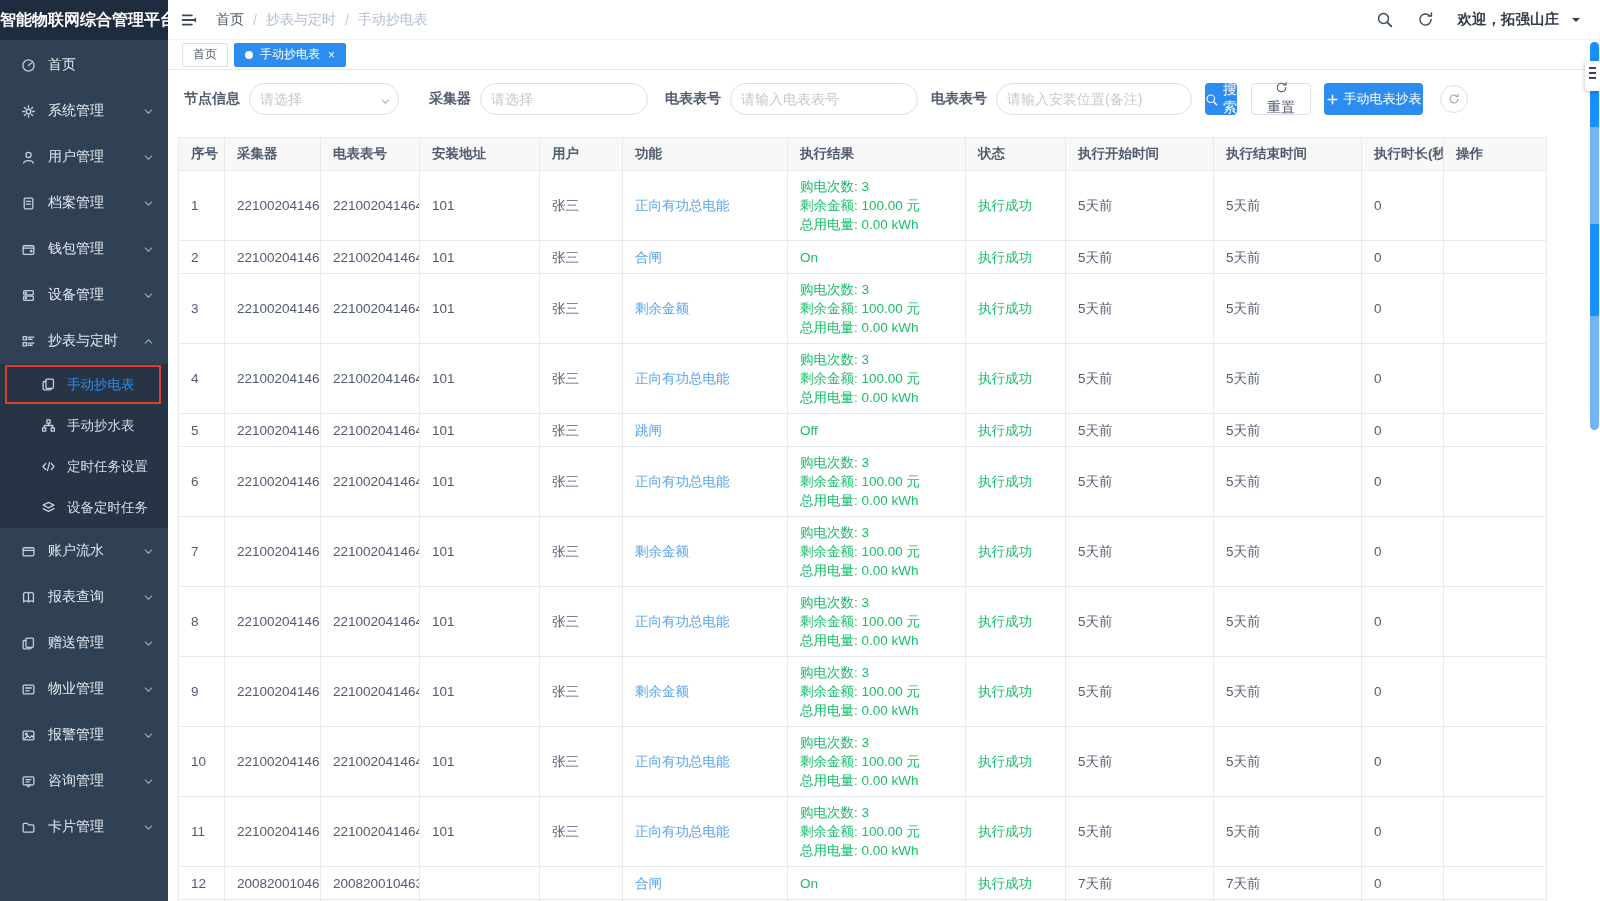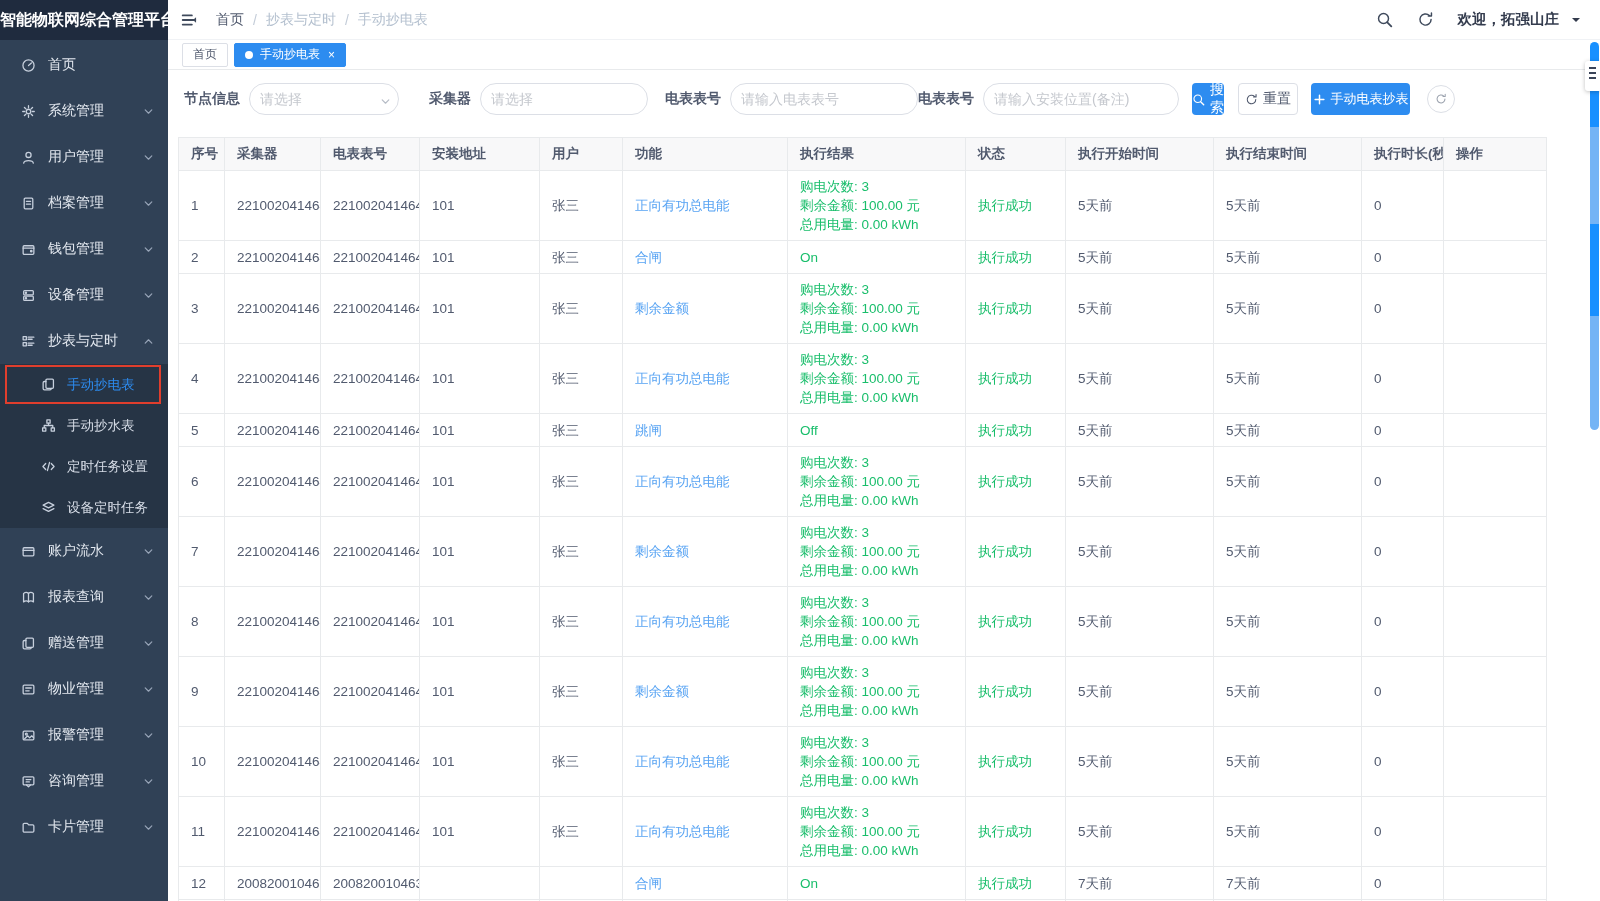--- a/index.html
+++ b/index.html
@@ -56,21 +56,21 @@
   .sel-wrap { position:relative; display:inline-flex; }
   .f-input { height:32px; border:1px solid #dcdfe6; border-radius:16px; font-size:14px; padding:0 10px;
              color:#515a6e; outline:none; font-family:inherit; }
   .f-input::placeholder { color:#c5c8ce; }
   .sel-chev { position:absolute; right:8px; top:10px; color:#b6bcc6; pointer-events:none; }
   .sel-chev svg { width:11px; height:11px; }
   .btn { height:32px; display:inline-flex; align-items:center; justify-content:center; gap:5px;
          border-radius:4px; font-size:14px; cursor:pointer; border:1px solid transparent; font-family:inherit; }
   .btn svg { width:13px; height:13px; }
   .btn-primary { background:var(--primary,#2d8cf0); color:#fff; }
-  .btn-plain { background:#fff; border-color:#dcdfe6; color:#515a6e; }
+  .btn-plain { background:#fff; border-color:#dcdfe6; color:#515a6e;flex-direction:column; }
   .btn-round { width:28px; height:28px; border-radius:50%; border:1px solid #dcdfe6; background:#fff;
                color:#9aa1ad; display:inline-flex; align-items:center; justify-content:center; cursor:pointer; }
   .btn-round svg { width:12px; height:12px; }
 
   
   .table-wrap { width:1368px; }
   table { border-collapse:collapse; table-layout:fixed; width:1368px; }
   th { background:#f8f8f9; border:1px solid #e8eaec; height:33px; text-align:left;
        padding:0 12px; font-size:13.5px; font-weight:700; color:#515a6e; white-space:nowrap; overflow:hidden; }
   td { border:1px solid #e8eaec; padding:6px 12px; font-size:13.5px; color:#515a6e;
@@ -389,21 +389,21 @@
         <span class="f-label">节点信息</span>
         <span class="sel-wrap" style="margin-right:30px;">
           <input class="f-input" style="width: 150px;" readonly="" placeholder="请选择">
           <span class="sel-chev" id="sel-chev"><svg viewBox="0 0 14 14" fill="none" stroke="currentColor" stroke-width="1.2" stroke-linecap="round" stroke-linejoin="round">
                 <path d="M2.8 5L7 9.2 11.2 5" stroke-width="1.5"></path>
               </svg></span>
         </span>
         <span class="f-label">采集器</span>
         <input class="f-input" style="width: 168px; margin-right: 17px;" placeholder="请选择">
         <span class="f-label">电表表号</span>
-        <input class="f-input" style="width: 188px; margin-right: 0;" placeholder="请输入电表表号">
+        <input class="f-input" style="width: 188px; margin-right: 13px;" placeholder="请输入电表表号">
         <span class="f-label">电表表号</span>
         <input class="f-input" style="width: 196px; margin-right: 13px;" placeholder="请输入安装位置(备注)">
         <button class="btn btn-primary" style="width:32px;align-items:center;">
           <span class="bicon" id="btn-search-icon" style="display: inline-flex;">
               <svg viewBox="0 0 14 14" fill="none" stroke="currentColor" stroke-width="1.2" stroke-linecap="round" stroke-linejoin="round" style="width: 13px; height: 13px; display: block;">
                 <circle cx="6.2" cy="6.2" r="4.1"></circle>
                 <path d="M9.3 9.3l3.3 3.3" stroke-width="1.5"></path>
               </svg>
             </span>
           <span>搜索</span>

